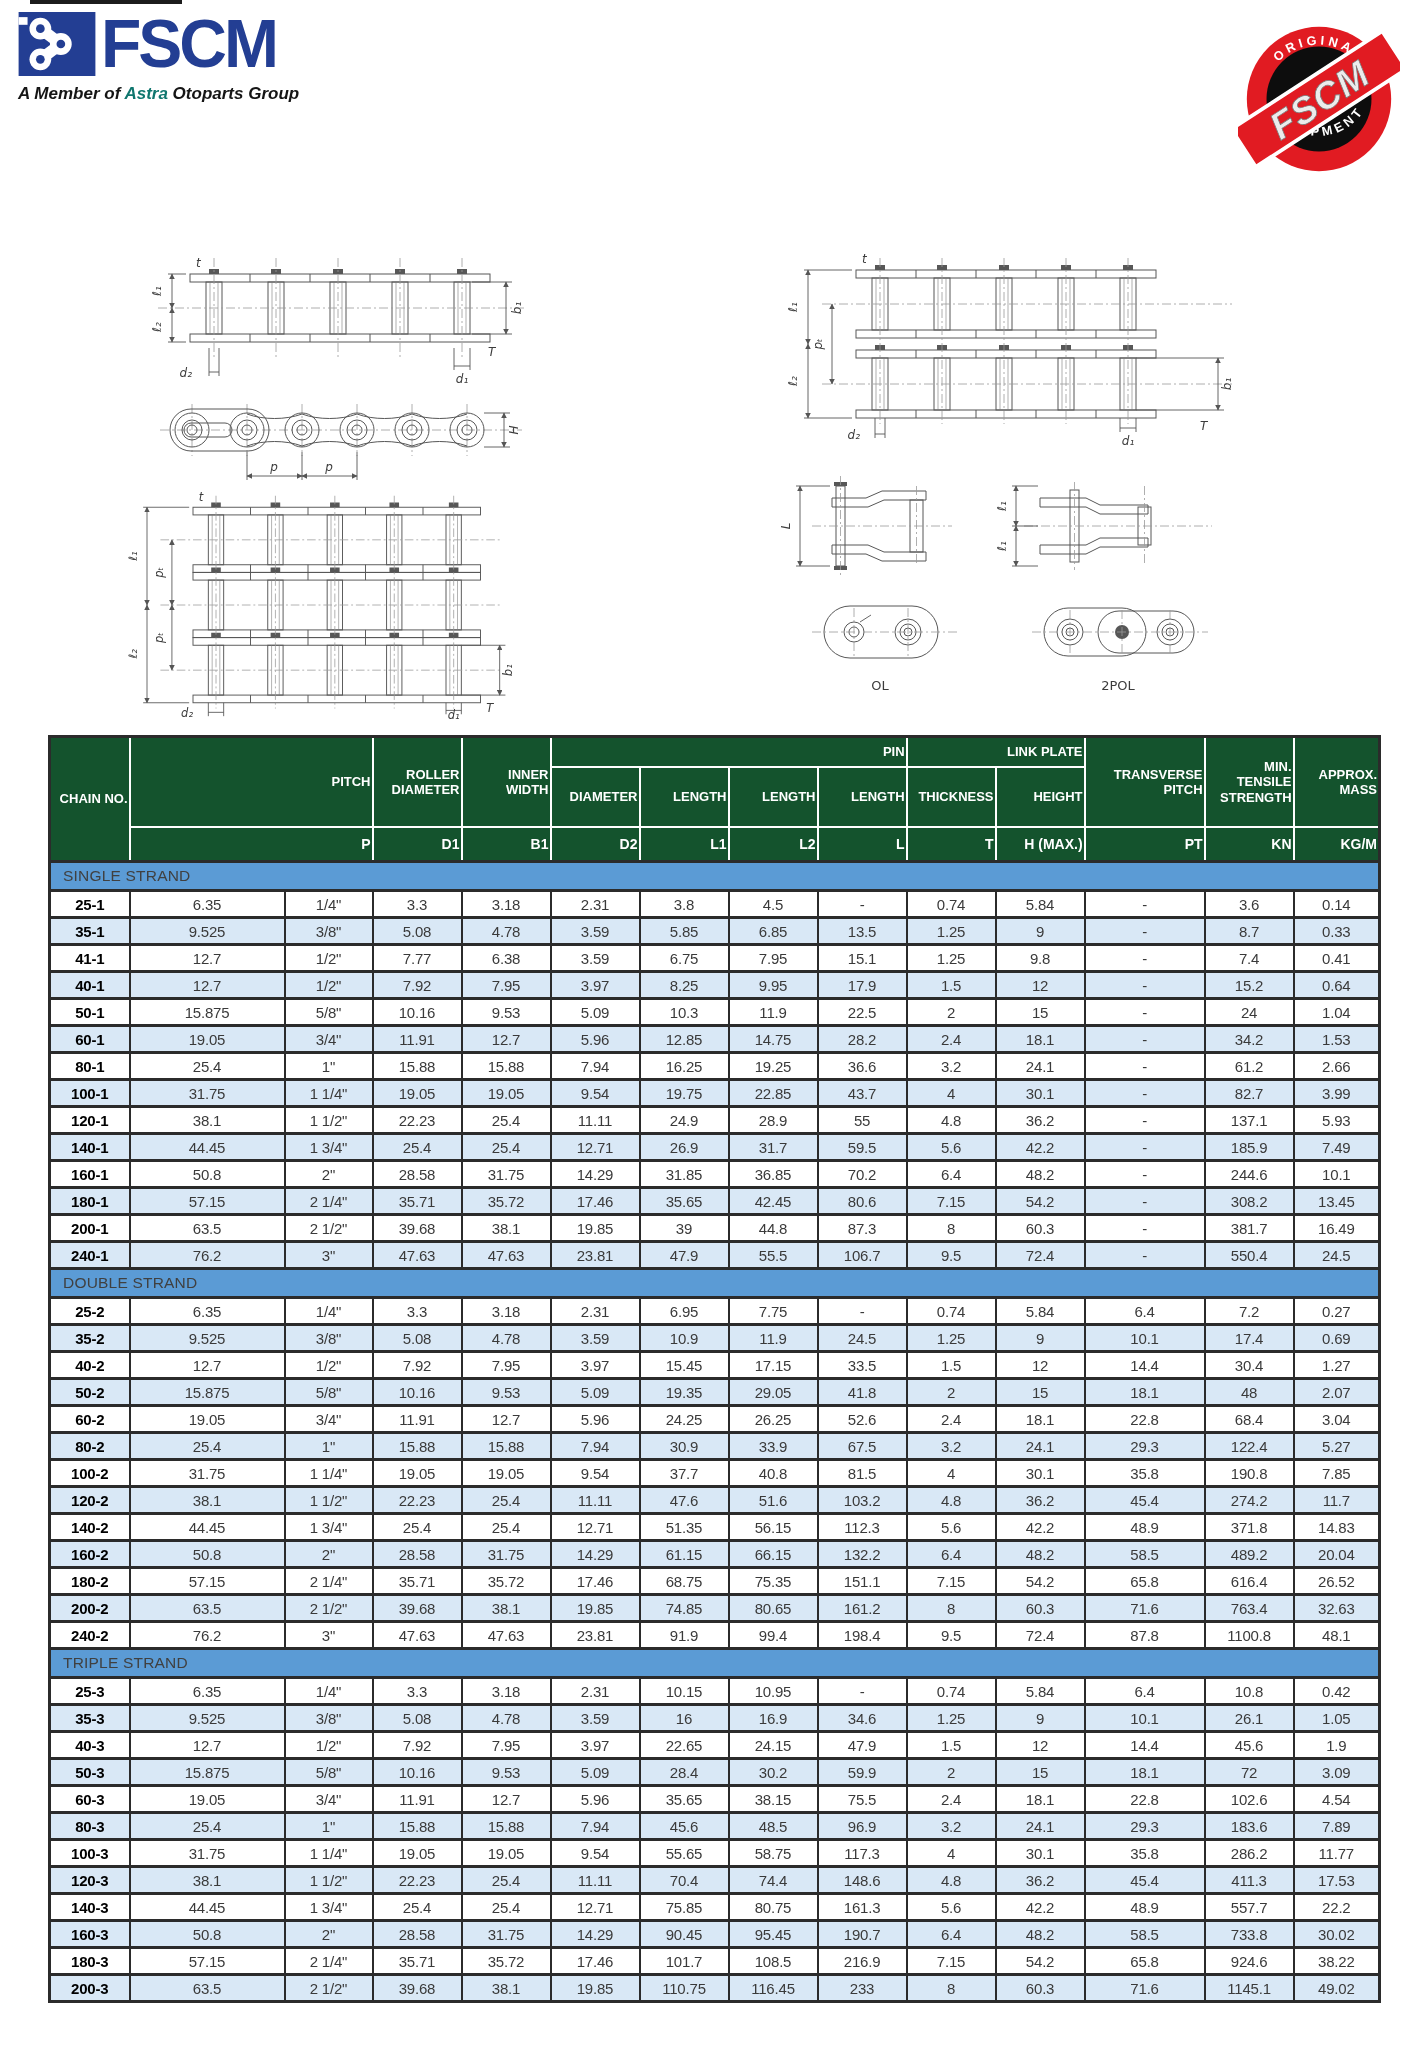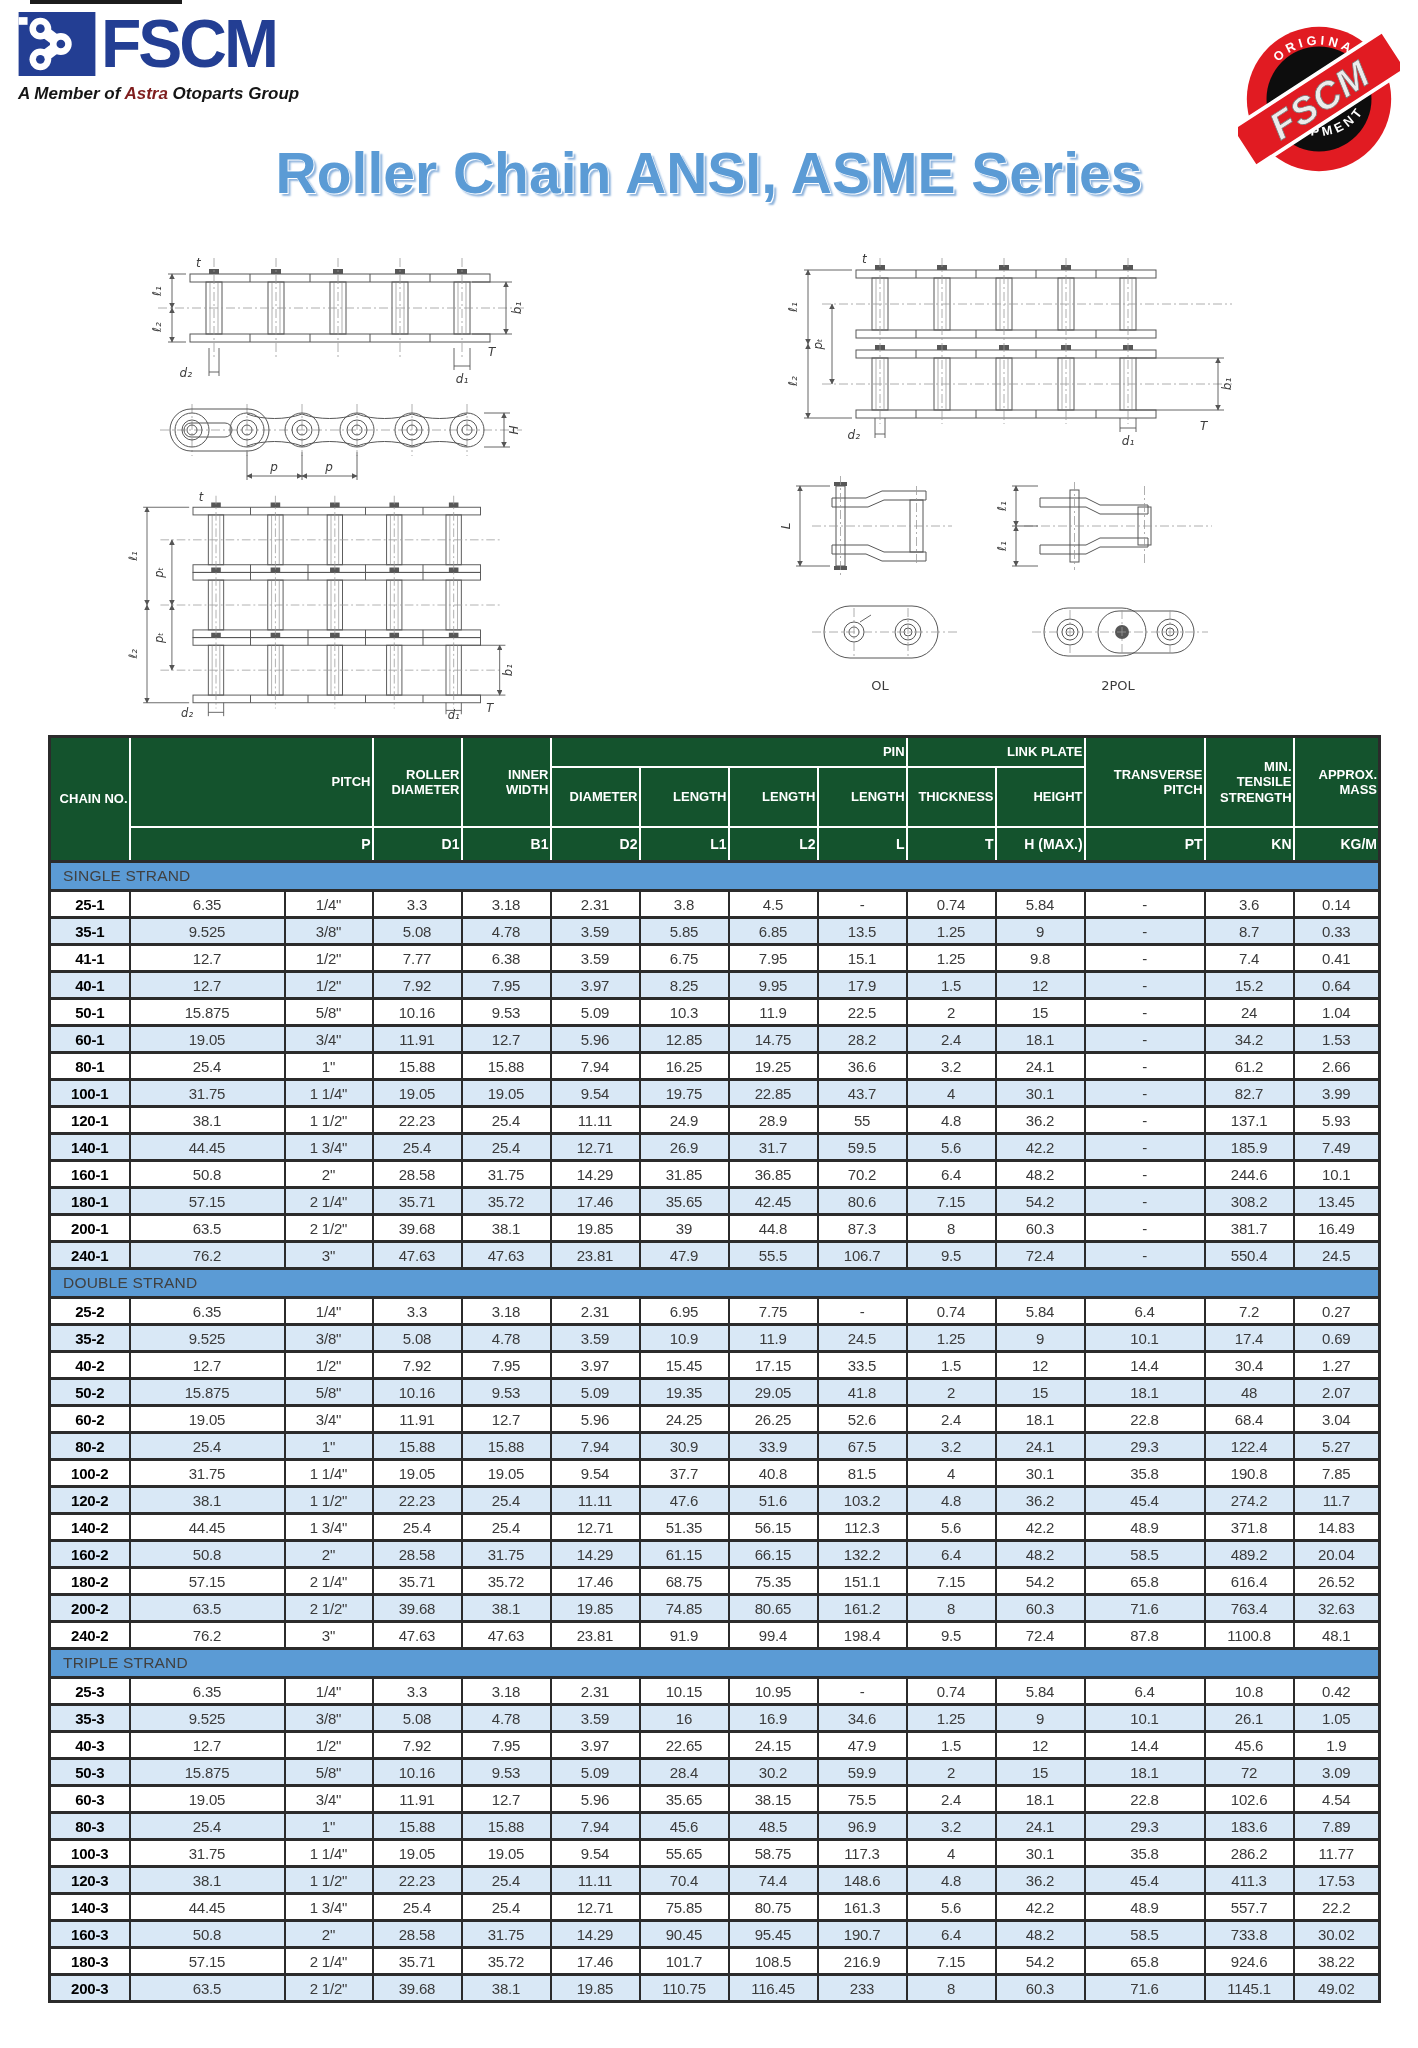--- a/index.html
+++ b/index.html
@@ -9,21 +9,21 @@
   .scan-mark{position:absolute;left:30px;top:0;width:152px;height:4px;background:#1c1c1c;}
 
   
   .logo{position:absolute;left:18px;top:12px;}
   .logo-row{display:flex;align-items:flex-start;}
   .logo-icon{width:78px;height:64px;}
   .logo-icon svg{width:78px;height:64px;display:block;}
   .logo-text{font-size:66px;font-weight:800;color:#233e93;letter-spacing:-3px;line-height:62px;
              margin-left:5px;transform:scaleY(1.04);}
   .tagline{margin-top:8px;font-size:17px;font-weight:bold;font-style:italic;color:#151515;}
-  .tagline .astra{color:#7f1d1d;}
+  .tagline .astra{color:#0f766e;}
 
   .badge{position:absolute;left:1238px;top:24px;width:162px;height:150px;}
   .badge svg{width:100%;height:100%;display:block;}
   .badge-arc{fill:#ffffff;font:bold 13.5px "Liberation Sans",sans-serif;letter-spacing:4px;}
   .badge-fscm{fill:#ececec;stroke:#7a7a7a;stroke-width:0.8;
               font:italic bold 40px "Liberation Sans",sans-serif;letter-spacing:1px;}
 
   
   .title{position:absolute;top:140px;left:0;width:100%;text-align:center;margin:0;
          font-size:57px;font-weight:bold;color:#5b9bd5;
@@ -127,21 +127,20 @@
       </defs>
       <text class="badge-arc"><textPath href="#arcTop" startOffset="50%" text-anchor="middle">ORIGINAL</textPath></text>
       <text class="badge-arc"><textPath href="#arcBot" startOffset="50%" text-anchor="middle">EQUIPMENT</textPath></text>
       <g transform="rotate(-33 80 80)">
         <rect x="-16" y="56" width="192" height="48" fill="#e11b22" stroke="#ffffff" stroke-width="4"></rect>
         <text x="80" y="95" text-anchor="middle" class="badge-fscm">FSCM</text>
       </g>
     </svg>
   </div>
 
-  <h1 class="title">Roller Chain ANSI, ASME Series</h1>
 
   <svg id="dwg-single" class="tech" width="400" height="135" viewBox="0 0 400 135">
     <use href="#strand" x="62" y="22"></use>
     <path class="cl" d="M30,56 H396"></path>
     <path class="cl" d="M86,6 V106 M148,6 V106 M210,6 V106 M272,6 V106 M334,6 V106"></path>
     <path class="dim" d="M58,22 H40 M58,90 H40"></path>
     <line class="dim" x1="44" y1="22" x2="44" y2="56" marker-start="url(#arr)" marker-end="url(#arr)"></line>
     <line class="dim" x1="44" y1="56" x2="44" y2="90" marker-start="url(#arr)" marker-end="url(#arr)"></line>
     <text class="dlab" transform="rotate(-90 33 39)" x="33" y="39" text-anchor="middle">ℓ₁</text>
     <text class="dlab" transform="rotate(-90 33 75)" x="33" y="75" text-anchor="middle">ℓ₂</text>

